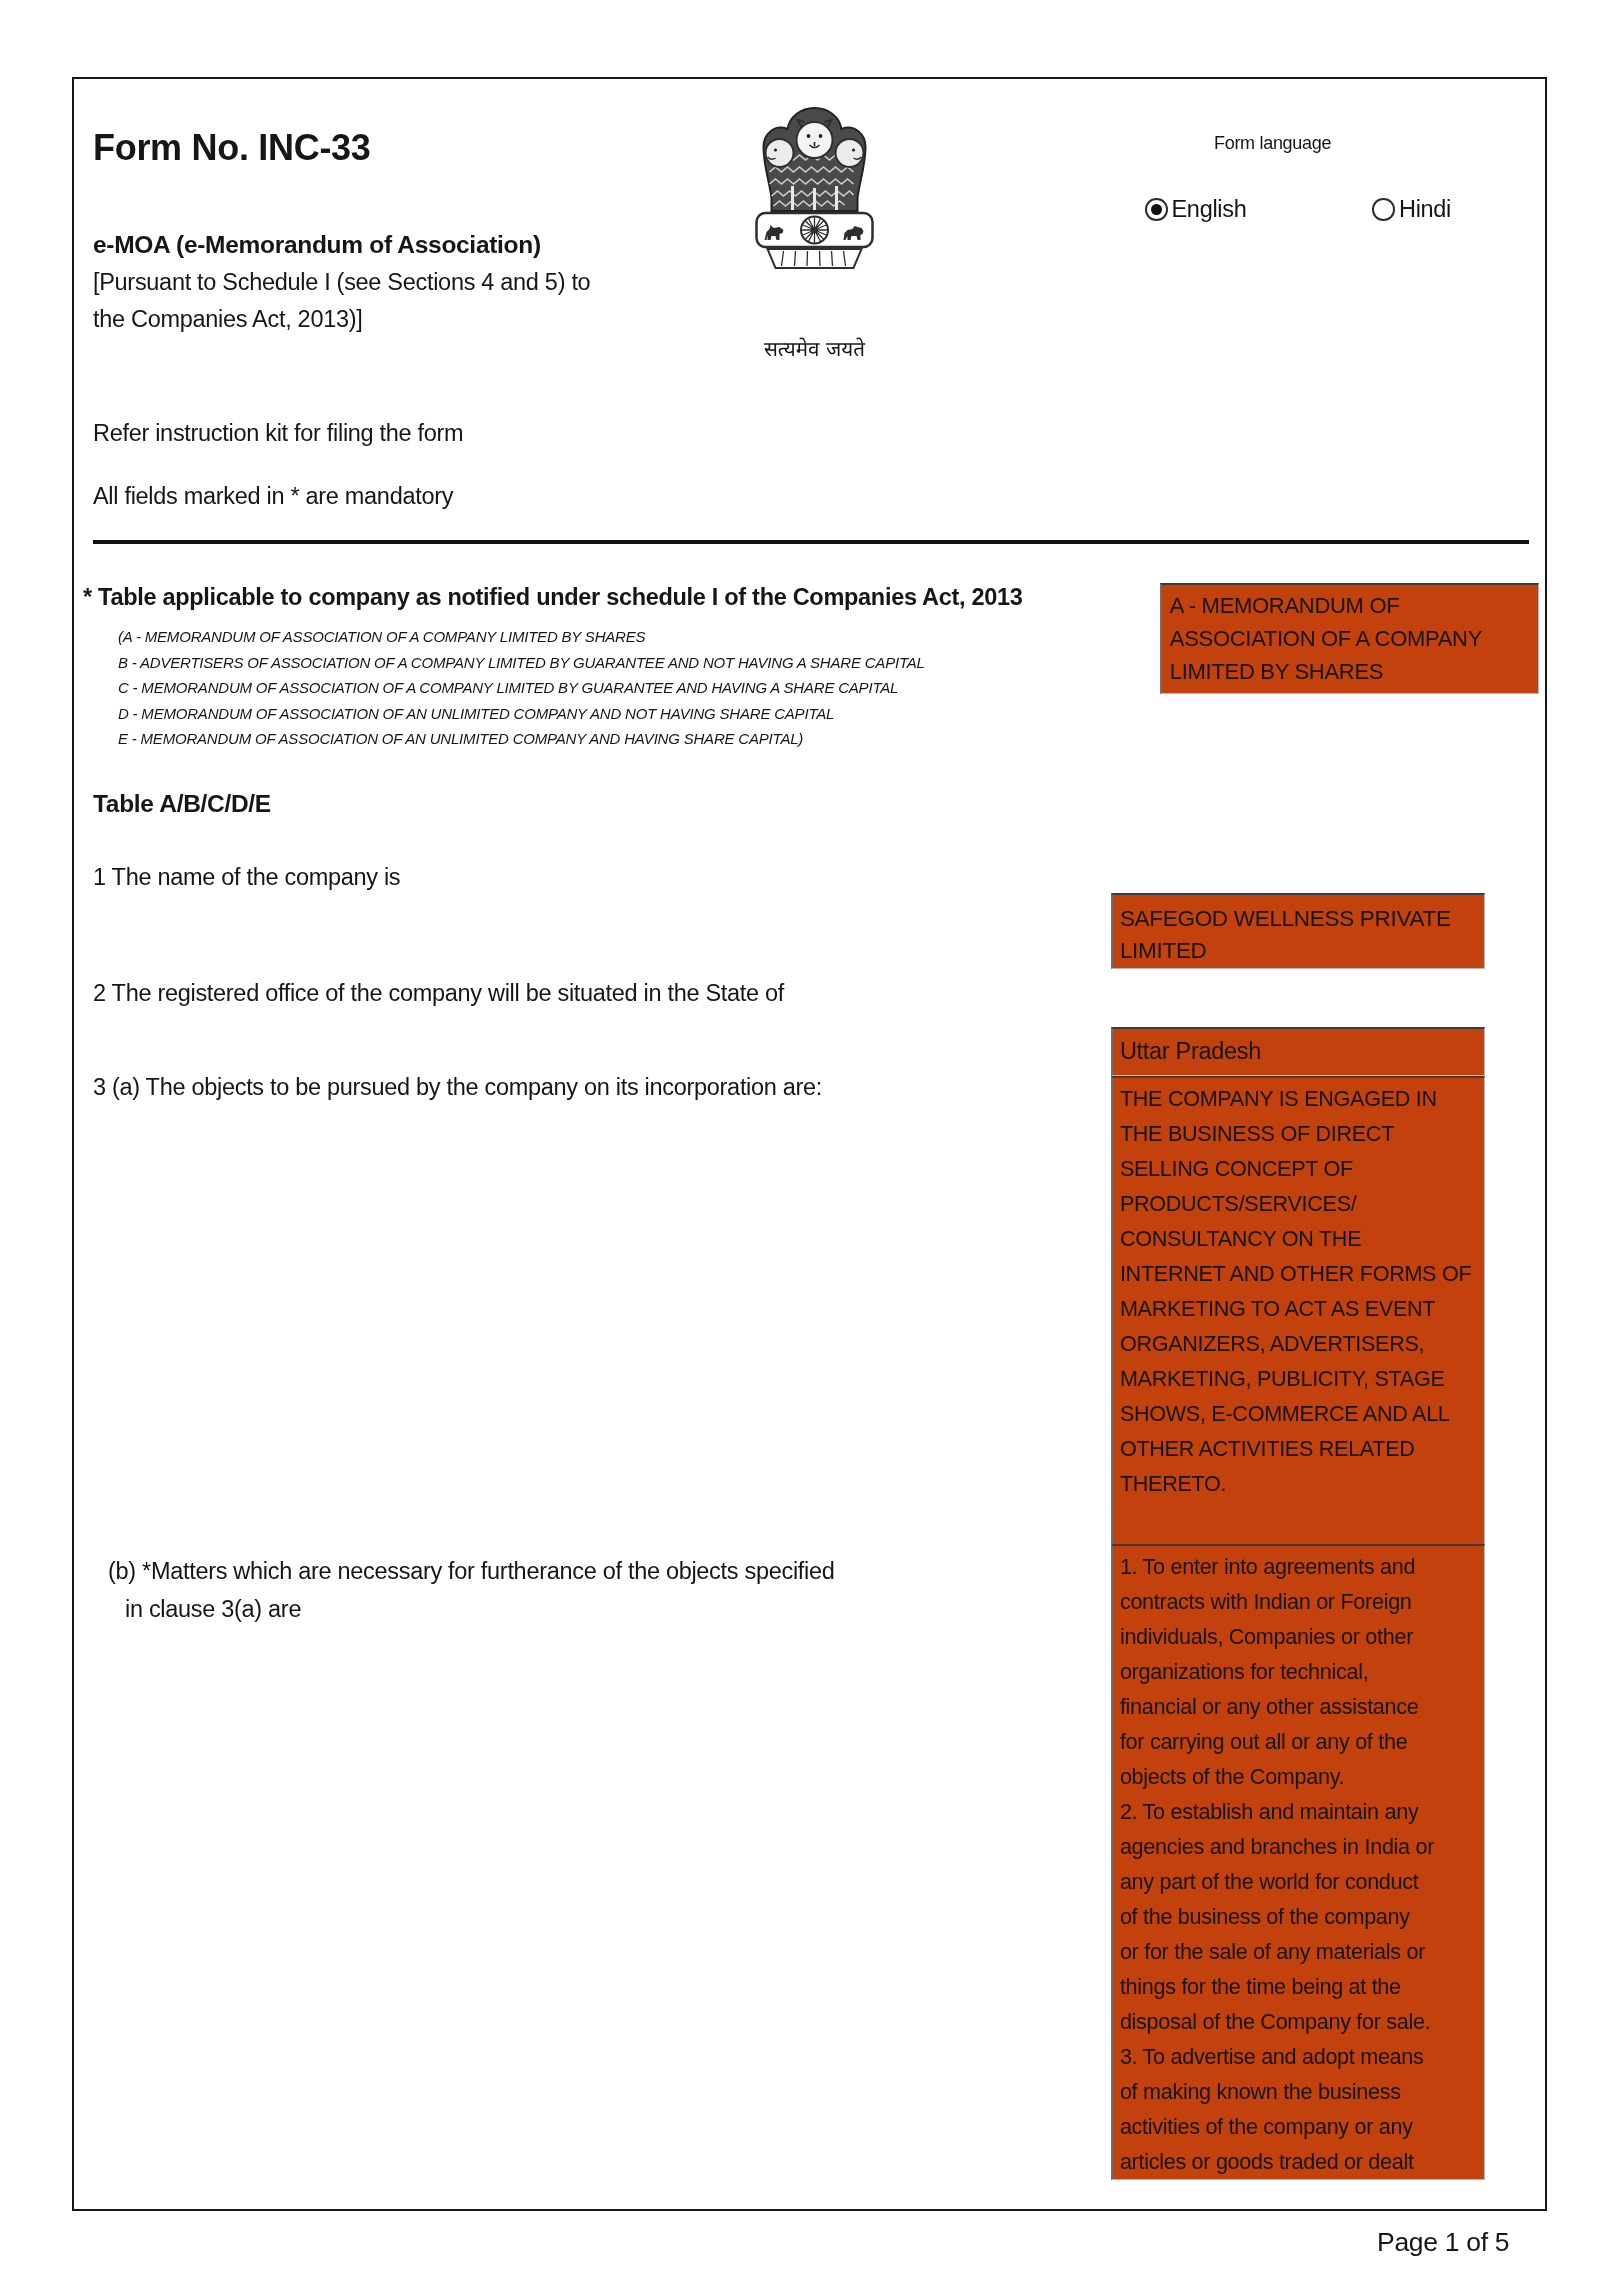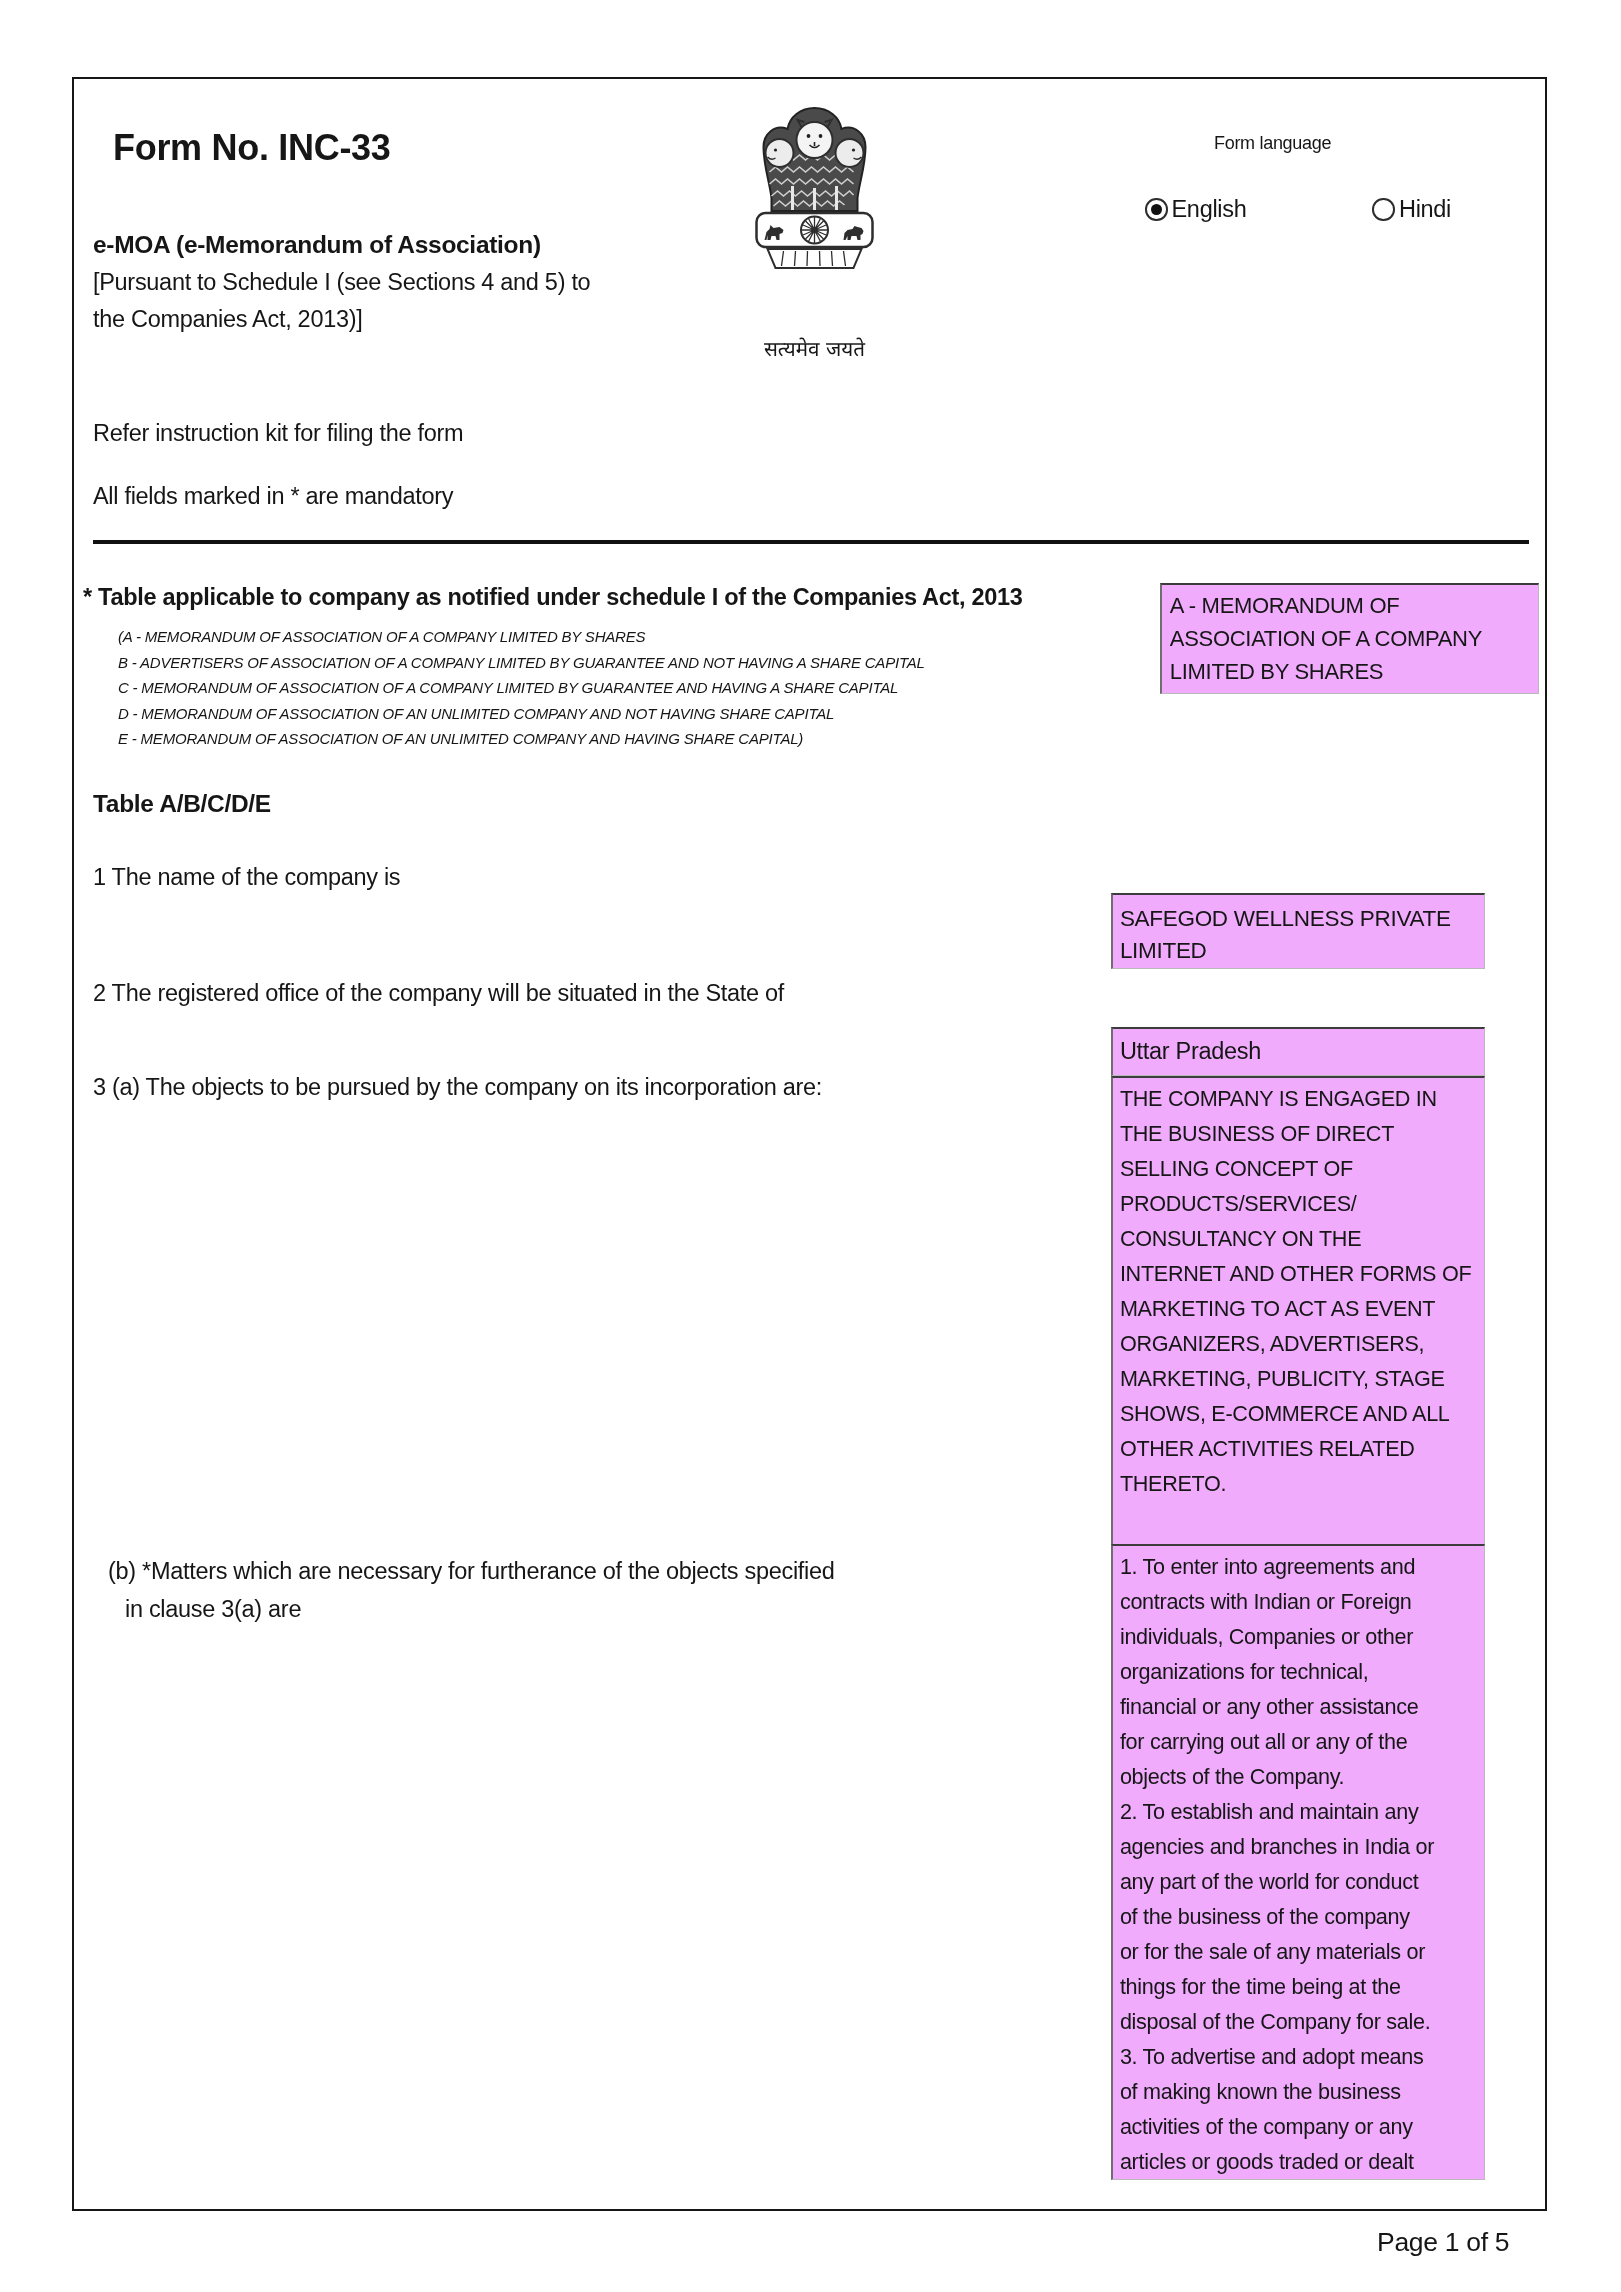--- a/index.html
+++ b/index.html
@@ -6,21 +6,21 @@
   body{
     position:relative;width:1621px;height:2293px;
     font-family:"Liberation Sans","DejaVu Sans",sans-serif;
     color:#161616;letter-spacing:-0.3px;overflow:hidden;
   }
   .page-border{
     position:absolute;left:72px;top:77px;width:1471px;height:2130px;
     border:2.9px solid #161616;background:#fff;
   }
   .abs{position:absolute;}
-  .title{left:93px;top:127px;font-size:36px;font-weight:bold;margin-left:20px;}
+  .title{left:93px;top:127px;font-size:36px;font-weight:bold;}
   .subtitle-bold{left:93px;top:231px;font-size:24.5px;font-weight:bold;}
   .subline1{left:93px;top:269px;font-size:23.5px;}
   .subline2{left:93px;top:306px;font-size:23.5px;}
   .lang-label{left:1166px;top:133px;font-size:18px;margin-left:48px;}
   .radio-row{left:1145px;top:196px;display:flex;align-items:center;gap:4px;}
   .radio{
     width:22.5px;height:22.5px;border:2px solid #2d2d2d;border-radius:50%;
     display:inline-block;position:relative;background:#fff;box-sizing:border-box;
   }
   .radio.checked::after{
@@ -37,21 +37,21 @@
   .tbl-opt{left:118px;font-size:15px;font-style:italic;font-weight:500;letter-spacing:-0.2px;}
   .opt0{top:628px;} .opt1{top:654px;} .opt2{top:679px;} .opt3{top:705px;} .opt4{top:730px;text-align:right;}
   .section-heading{left:93px;top:790px;font-size:24.5px;font-weight:bold;}
   .lbl{font-size:23.5px;}
   .lbl1{left:93px;top:864px;}
   .lbl2{left:93px;top:980px;}
   .lbl3a{left:93px;top:1074px;}
   .lbl3b1{left:108px;top:1558px;}
   .lbl3b2{left:125px;top:1596px;}
   .box{
-    background:#f0abfc;color:#161616;box-sizing:border-box;overflow:hidden;
+    background:#c2410c;color:#161616;box-sizing:border-box;overflow:hidden;
     border:1px solid #b9b9b9;border-top:2.9px solid #3c3c3c;border-left:2px solid #6e6e6e;
   }
   .pre{white-space:pre-line;}
   .sel-box{left:1160px;top:583px;width:379px;height:111px;padding:3.9px 7.8px;font-size:22px;line-height:33px;}
   .box1{left:1111px;top:865px;width:374px;height:76px;padding:7.8px 6.9px;font-size:22.5px;line-height:32px;margin-top:28px;}
   .box2{left:1111px;top:983px;width:374px;height:49px;padding:8.8px 6.9px;font-size:23.5px;line-height:27.4px;margin-top:44px;}
   .box3a{left:1111px;top:1076px;width:374px;height:489px;padding:2.9px 6.9px;font-size:21.6px;line-height:35px;}
   .box3b{left:1111px;top:1544px;width:374px;height:636px;padding:2.9px 6.9px;font-size:21.6px;line-height:35px;}
   .footer{left:1377px;top:2227px;font-size:26.5px;}
   .emblem-wrap{left:739px;top:98px;width:151px;height:240px;}

